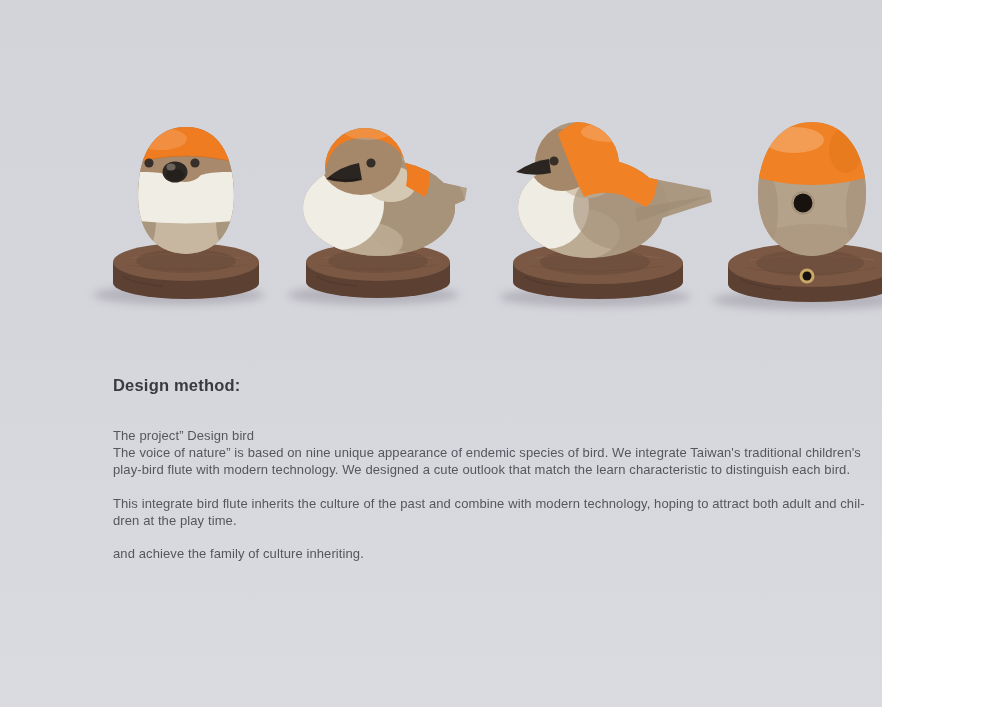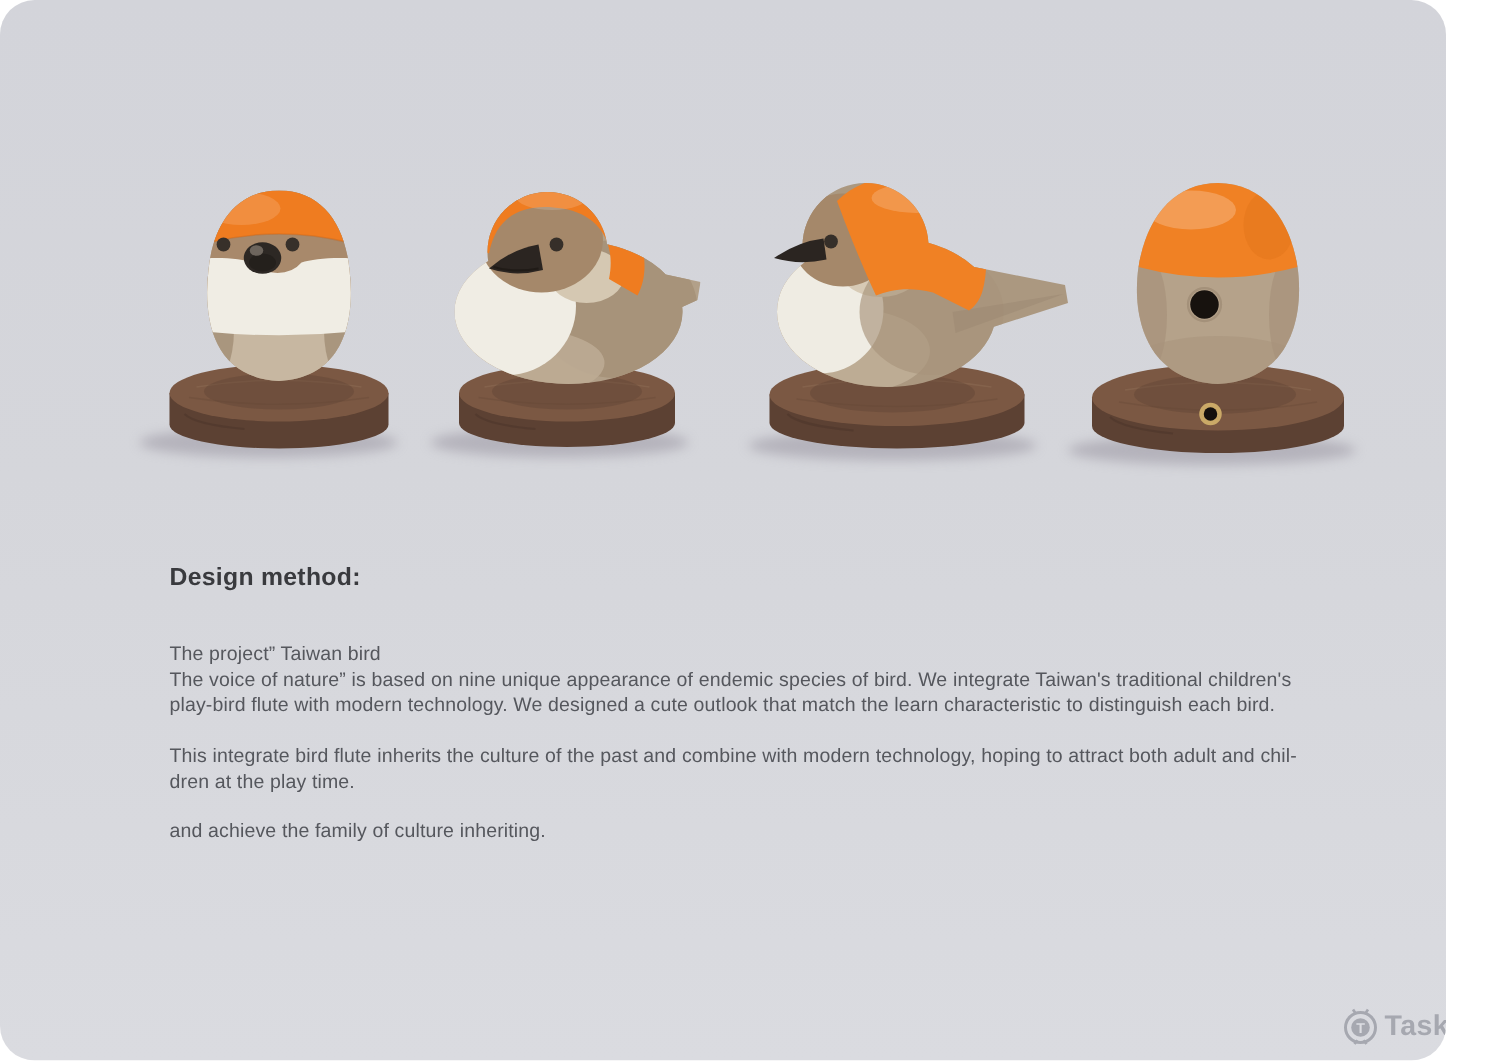--- a/index.html
+++ b/index.html
@@ -1,20 +1,19 @@
 <!DOCTYPE html>
 <html><head>
 <meta charset="utf-8">
 <style>
   html,body { margin:0; padding:0; background:#ffffff; }
   .canvas {
-    position:relative; width:964px; height:707px; overflow:hidden;
+    position:relative; width:882px; height:707px; overflow:hidden;
     background:linear-gradient(180deg,#d3d4da 0%, #d5d6db 45%, #dadbe0 100%);
     font-family:"Liberation Sans", sans-serif;
-    border-radius:23px;
   }
   .photo-area { position:absolute; left:0; top:0; width:1000px; height:360px; }
   .bird { position:absolute; }
   #bird-front        { left:101px; top:112px; width:170px; height:200px; }
   #bird-threequarter { left:293px; top:106px; width:185px; height:206px; }
   #bird-side         { left:503px; top:106px; width:215px; height:206px; }
   #bird-back         { left:718px; top:110px; width:185px; height:200px; }
   .bird svg { width:100%; height:100%; overflow:visible; display:block; }
 
   .content { position:absolute; left:113px; top:376px; }
@@ -178,21 +177,21 @@
           <circle cx="85" cy="93" r="9.5" fill="#17120e"></circle>
         </g>
       </svg>
     </div>
   </div>
 
   <div class="content">
     <h1 class="heading">Design method:</h1>
 
     <div class="para">
-      <div class="line">The project” Taiwan bird</div>
+      <div class="line">The project” Design bird</div>
       <div class="line">The voice of nature” is based on nine unique appearance of endemic species of bird. We integrate Taiwan's traditional children's</div>
       <div class="line">play-bird flute with modern technology. We designed a cute outlook that match the learn characteristic to distinguish each bird.</div>
     </div>
 
     <div class="para">
       <div class="line">This integrate bird flute inherits the culture of the past and combine with modern technology, hoping to attract both adult and chil-</div>
       <div class="line">dren at the play time.</div>
     </div>
 
 

